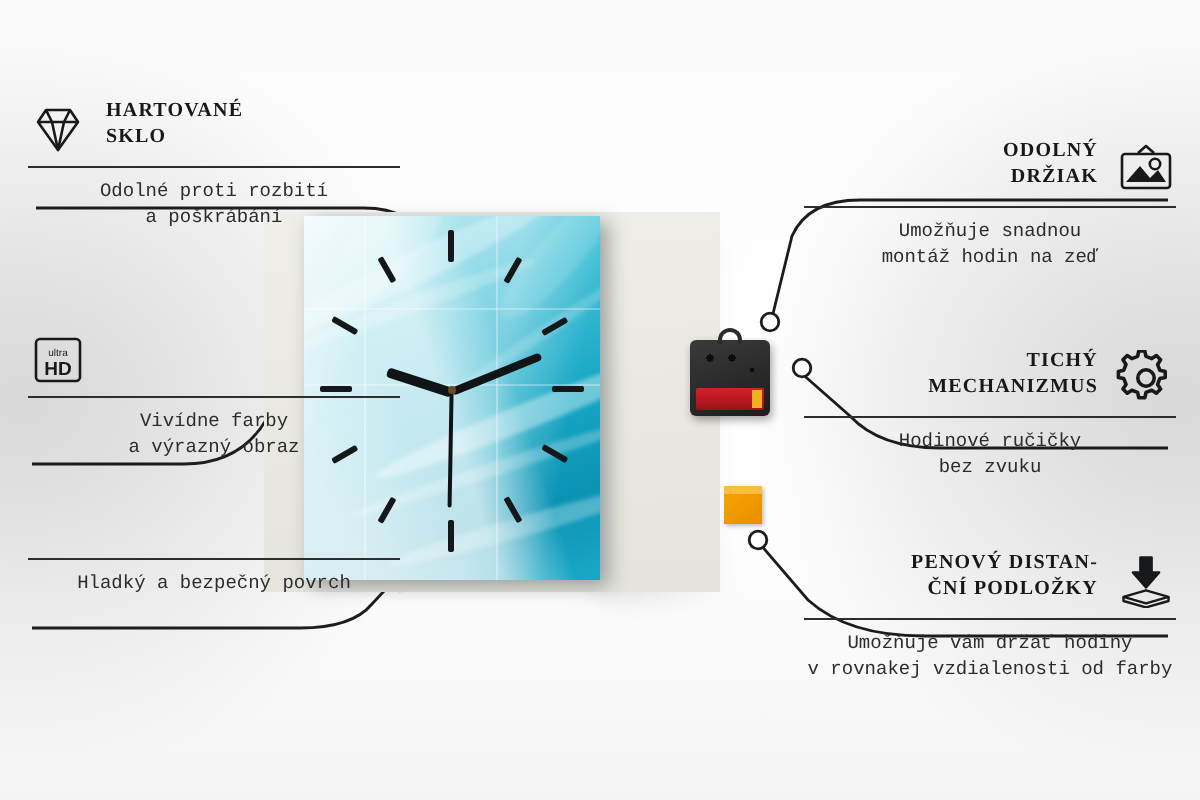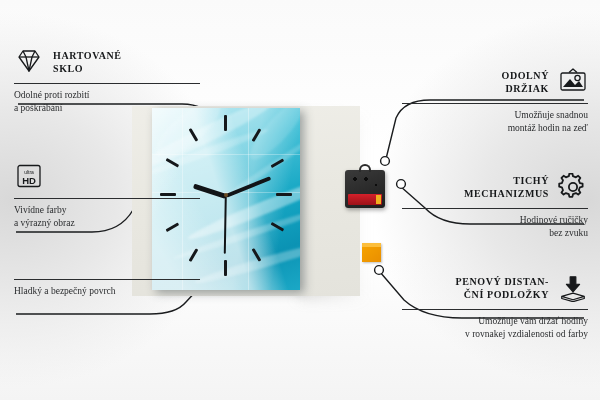--- a/index.html
+++ b/index.html
@@ -75,31 +75,31 @@
   }
   .pad-top { position:absolute; inset:0 0 auto 0; height:4px; background:#fcbe3c; }
 
   
   .feature { position:absolute; width:186px; }
   .feature.left  { left:14px;  text-align:left; }
   .feature.right { right:12px; text-align:right; }
 
   .feat-head { display:flex; align-items:flex-start; gap:9px; }
   .feature.right .feat-head { flex-direction:row-reverse; }
-  .feat-icon { flex:0 0 auto; width:30px; height:30px; display:flex; align-items:flex-start; justify-content:center; }
+  .feat-icon { flex:0 0 auto; width:30px; height:30px; display:flex; align-items:flex-end; justify-content:center; }
   .feat-icon svg { display:block; }
   .feat-title {
     font-family:"Liberation Serif", serif;
     font-size:10px; font-weight:bold; letter-spacing:.6px; line-height:1.32;
     color:#16181a; text-transform:uppercase; padding-top:1px;
   }
   .rule { height:1px; background:#2b2d2f; margin:5px 0 5px 0; }
   .feat-desc {
-    font-family:Liberation Serif, serif;
-    font-size:9.5px; line-height:1.42; color:#2a2c2e;
+    font-family:Liberation Mono, monospace;
+    font-size:9.5px; line-height:1.42; color:#2a2c2e;text-align:center;
   }
 
   
   .f-glass  { top:48px; }
   .f-print  { top:163px; }
   .f-edges  { top:274px; }
   .f-mount  { top:56px;margin-top:12px; }
   .f-silent { top:173px; }
   .f-foam   { top:274px; }
 </style>

